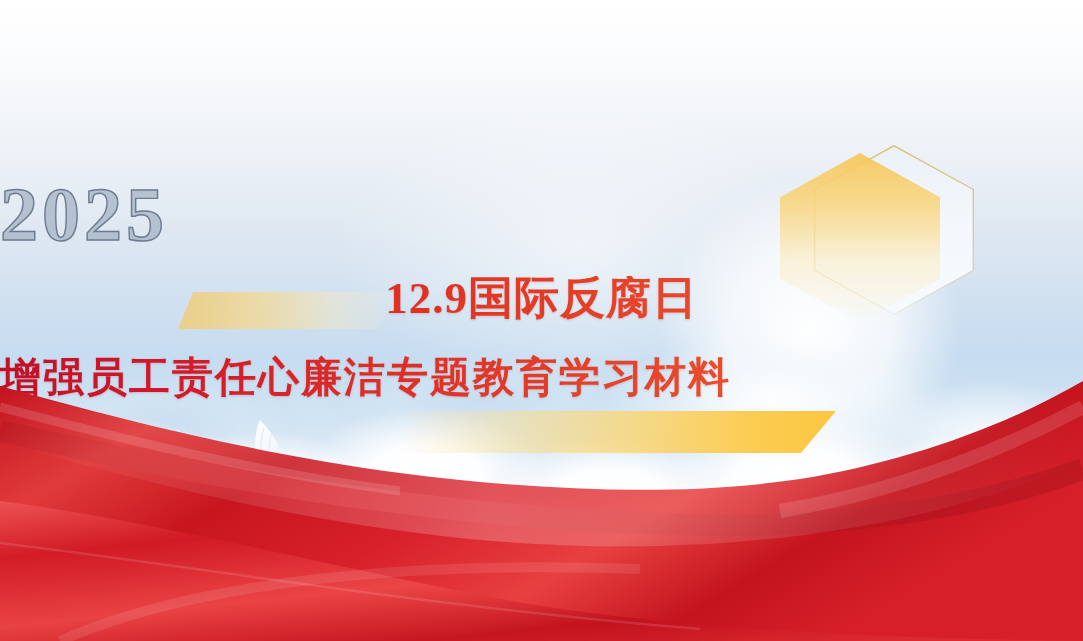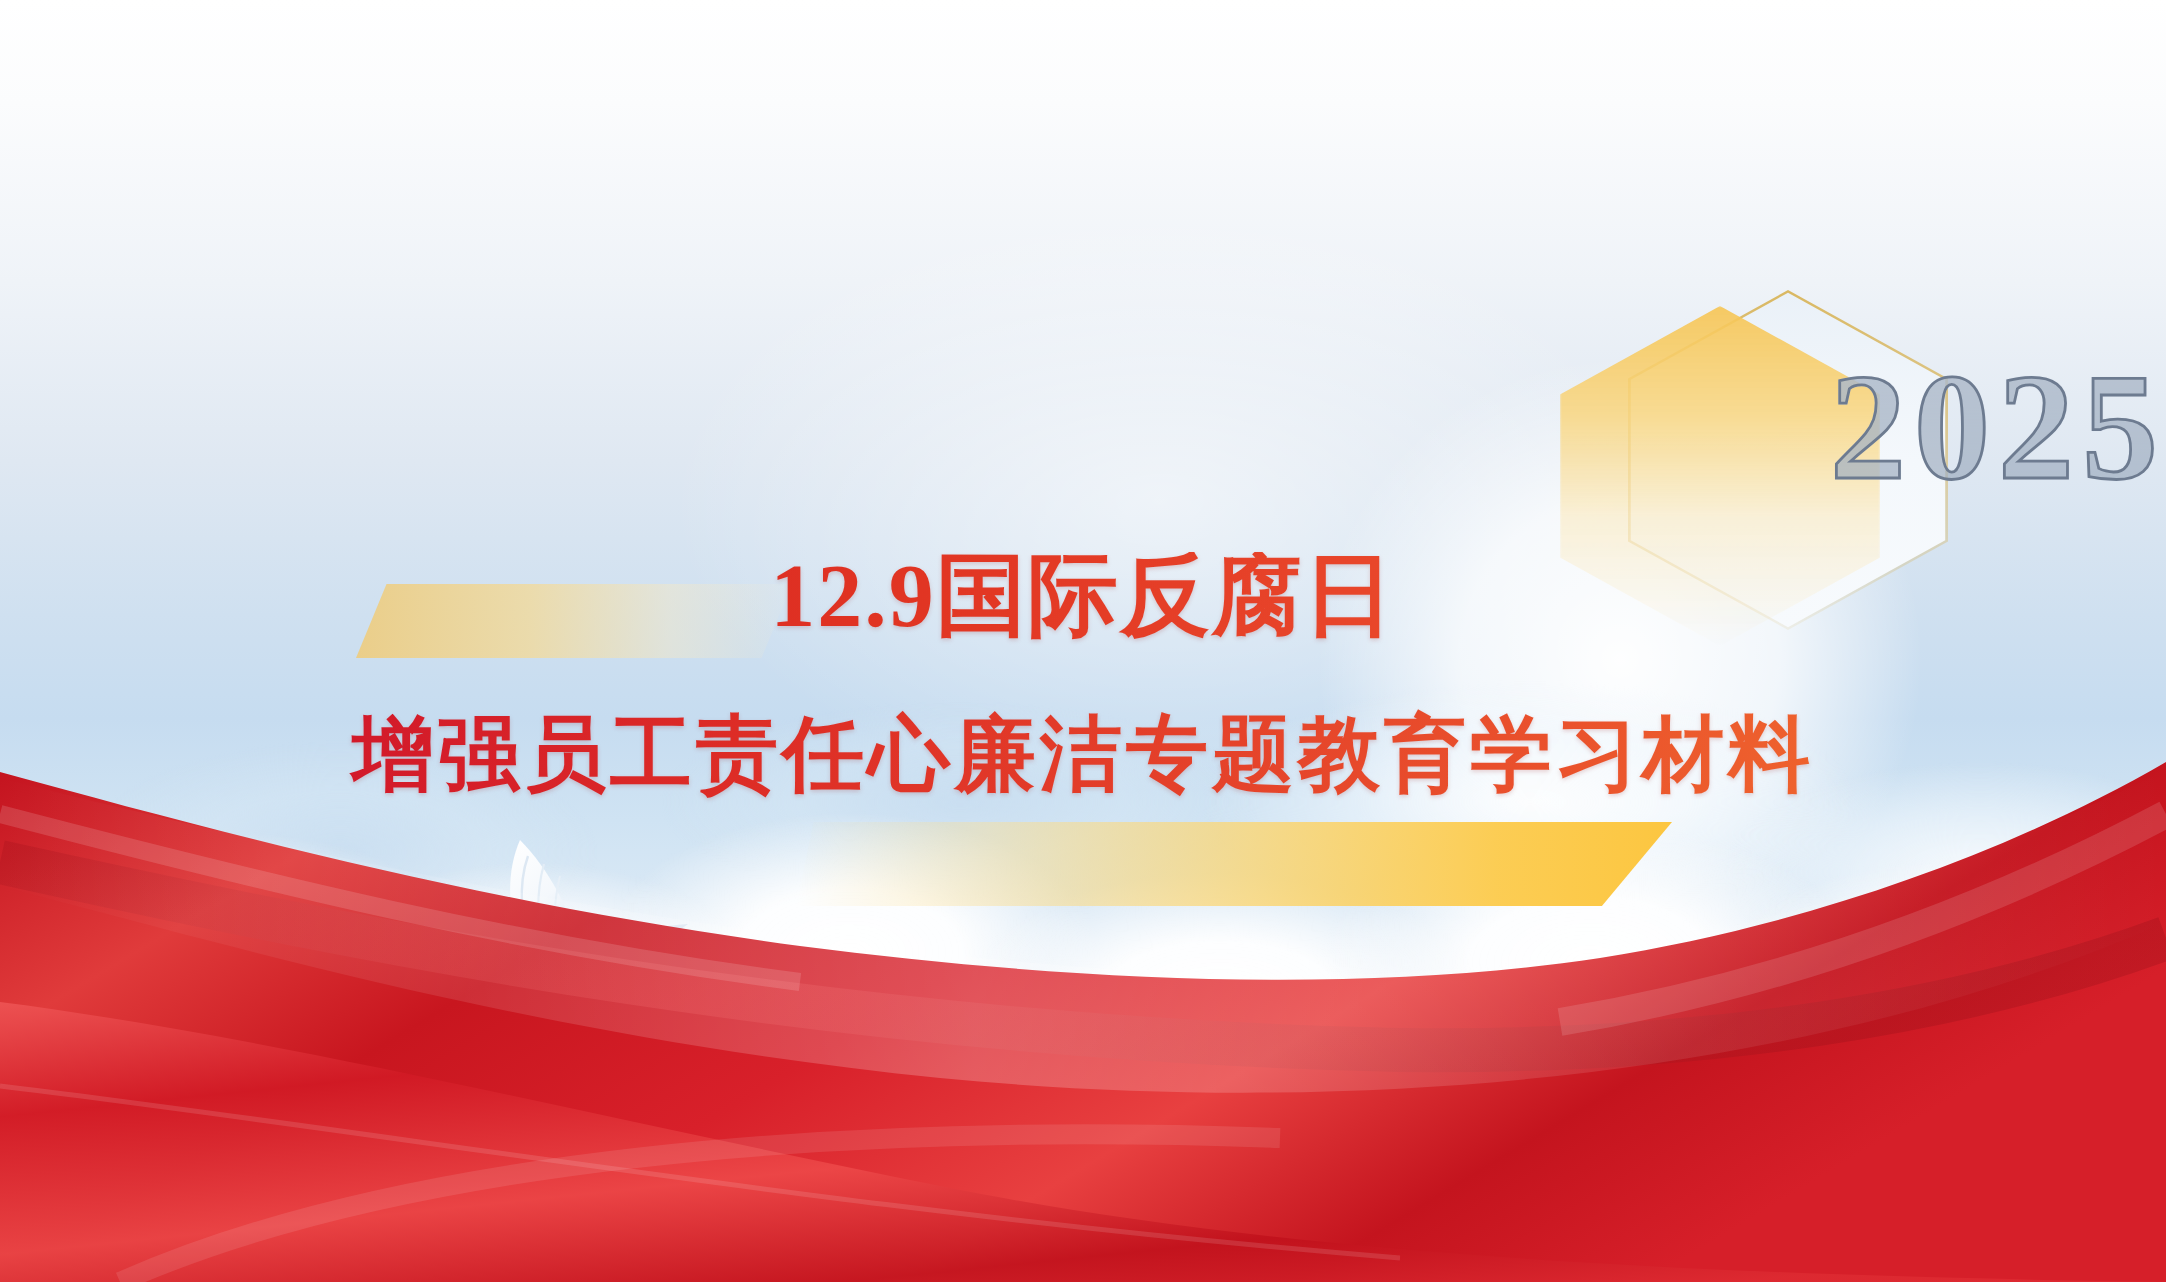--- a/index.html
+++ b/index.html
@@ -91,21 +91,21 @@
   }
   .banner-bottom{
     position:absolute;left:398px;top:411px;width:438px;height:42px;
     clip-path:polygon(2% 0%, 100% 0%, 92% 100%, 0% 100%);
     background:linear-gradient(90deg, rgba(252,233,180,0.0) 0%, rgba(251,223,150,0.45) 22%, rgba(251,214,116,0.80) 52%, rgba(252,203,77,0.96) 80%, rgba(252,198,64,1) 100%);
   }
 
   
   .year{
     position:absolute;left:0;top:176px;width:1083px;
-    text-align:right;
+    text-align:left;
     font-family:"Liberation Serif",serif;
     font-size:76px;font-weight:700;letter-spacing:4px;
     color:transparent;
     -webkit-text-stroke:1.4px #6d7b90;
     text-shadow:0 0 1px rgba(140,155,175,0.5);
     background:linear-gradient(180deg, rgba(226,232,242,0.75), rgba(205,219,236,0.35));
     -webkit-background-clip:text;background-clip:text;
     line-height:1;
     user-select:none;
   }
@@ -118,21 +118,20 @@
     font-size:45px;letter-spacing:1px;
     line-height:1;
     background:linear-gradient(100deg,#c7122a 0%,#d61f27 18%,#e03322 40%,#e8452a 62%,#ef5b2c 84%,#f4702f 100%);
     -webkit-background-clip:text;background-clip:text;
     color:transparent;
     filter:drop-shadow(0 1px 1px rgba(150,20,20,0.18));
   }
 
   .subtitle{
     position:absolute;left:0;top:354px;width:1083px;
-    text-align:center;
     font-family:"Liberation Serif",serif;
     font-weight:700;
     font-size:41px;letter-spacing:2px;
     line-height:1.15;
     background:linear-gradient(100deg,#c20f26 0%,#d2192a 16%,#dd2c26 34%,#e4402a 54%,#ea522c 72%,#f0682e 88%,#f4782f 100%);
     -webkit-background-clip:text;background-clip:text;
     color:transparent;
     filter:drop-shadow(0 1px 1px rgba(150,20,20,0.18));
   }
 

